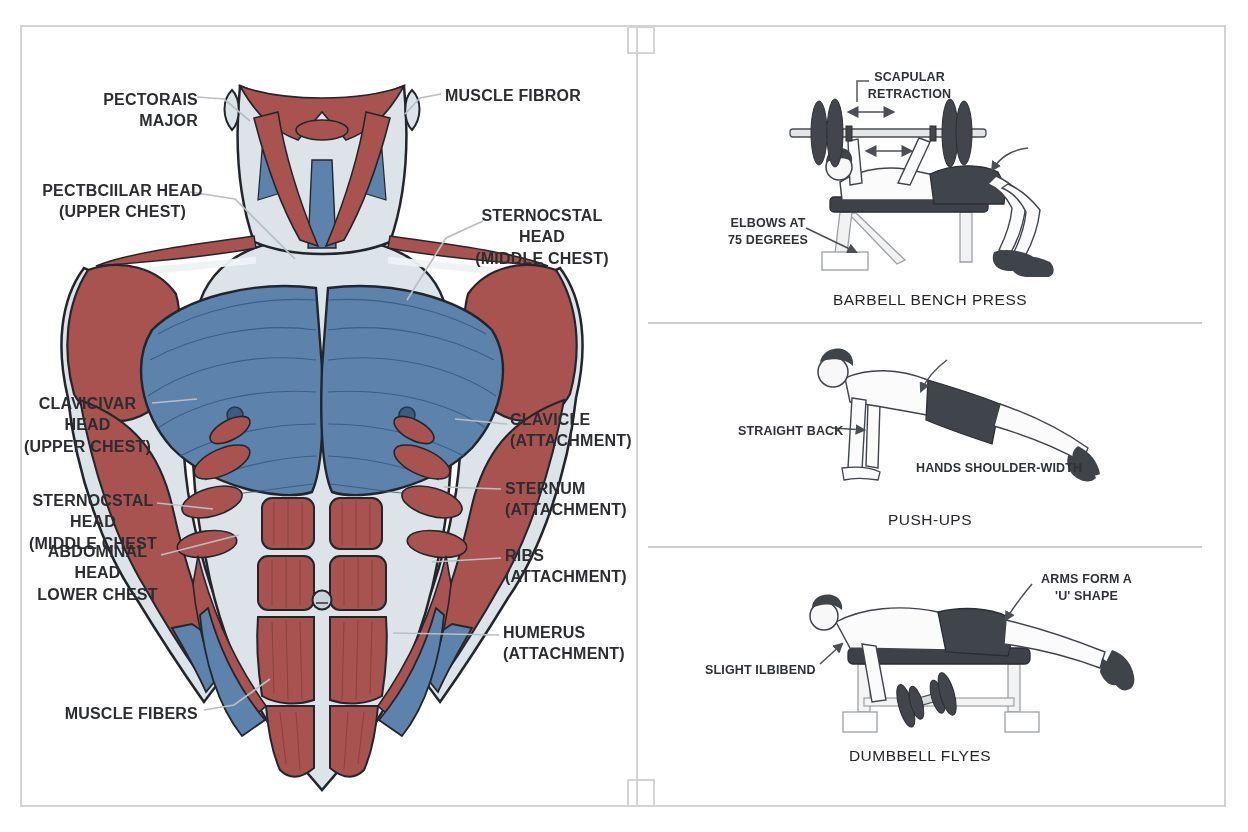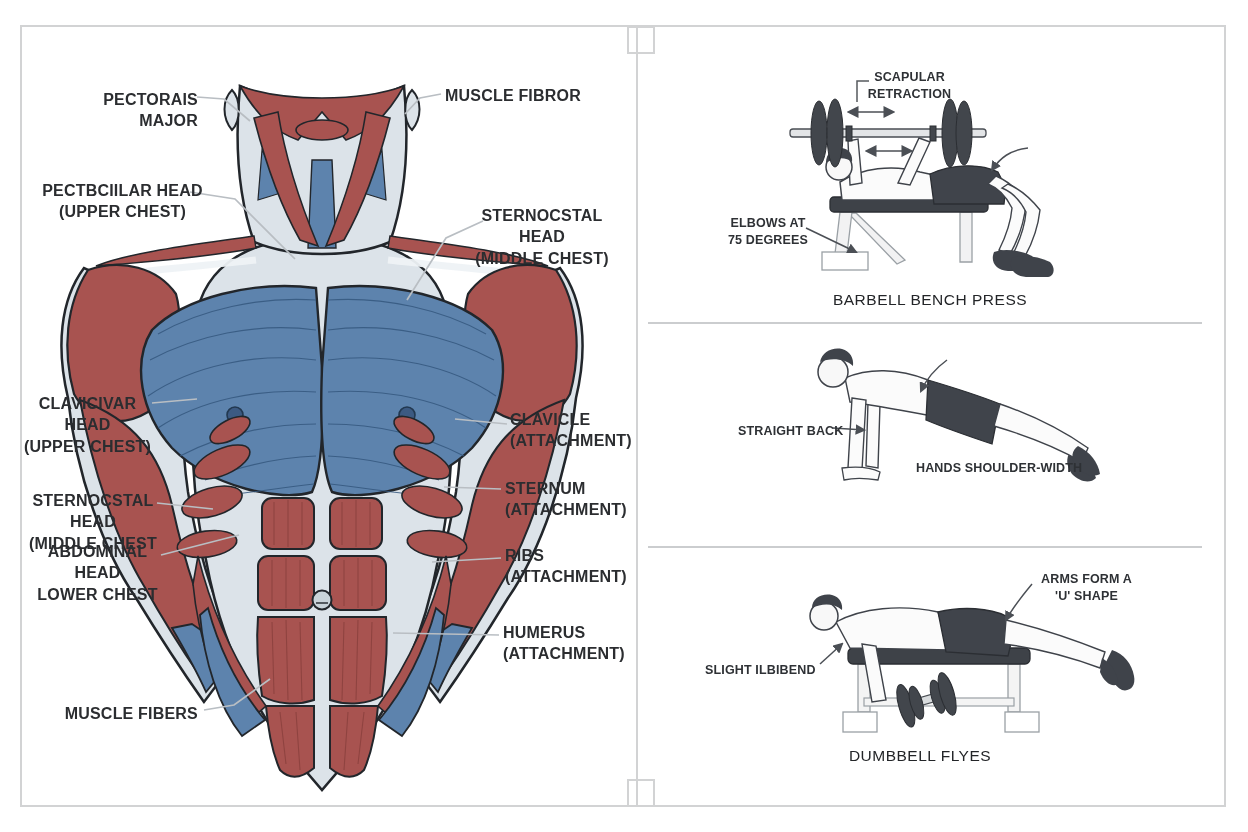--- a/index.html
+++ b/index.html
@@ -275,20 +275,21 @@
     <polygon points="852,398 866,400 862,470 848,468" style="fill:#fbfbfb;stroke:var(--figure-line);stroke-width:1.4"></polygon>
     <path d="M842 468 C858 466 872 468 880 472 L878 480 C866 478 852 478 844 480 Z" style="fill:#fbfbfb;stroke:var(--figure-line);stroke-width:1.3"></path>
     <circle cx="833" cy="372" r="15" style="fill:#f8f8f8;stroke:var(--figure-line);stroke-width:1.5"></circle>
     <path d="M820 362 C822 352 832 347 842 349 C850 351 854 358 853 366 C844 358 830 358 820 362 Z" style="fill:var(--figure-line)"></path>
     <path d="M947 360 C936 368 927 378 921 391" style="fill:none;stroke:#4b4f55;stroke-width:1.5" marker-end="url(#ah2)"></path>
     <path d="M833 428 L864 430" style="fill:none;stroke:#4b4f55;stroke-width:1.5" marker-end="url(#ah2)"></path>
   </svg>
 
   <div class="lbl rp" style="left:738px;top:415px;width:110px">STRAIGHT BACK</div>
   <div class="lbl rp" style="left:916px;top:452px;width:170px">HANDS SHOULDER-WIDTH</div>
+  <div class="sec-title" style="left:660px;top:511px;width:540px">PUSH-UPS</div>
 
   <svg class="ex ex3" viewBox="637 547 587 258">
     <defs>
         <marker id="ah3" viewBox="0 0 10 10" refX="8" refY="5" markerWidth="7" markerHeight="7" orient="auto-start-reverse">
           <path d="M0,0 L10,5 L0,10 z" fill="#4b4f55"></path>
         </marker>
       </defs>
 
     <rect x="858" y="664" width="12" height="48" style="fill:#f4f4f4;stroke:var(--bench-gray);stroke-width:1.3"></rect>
     <rect x="1008" y="664" width="12" height="48" style="fill:#f4f4f4;stroke:var(--bench-gray);stroke-width:1.3"></rect>

